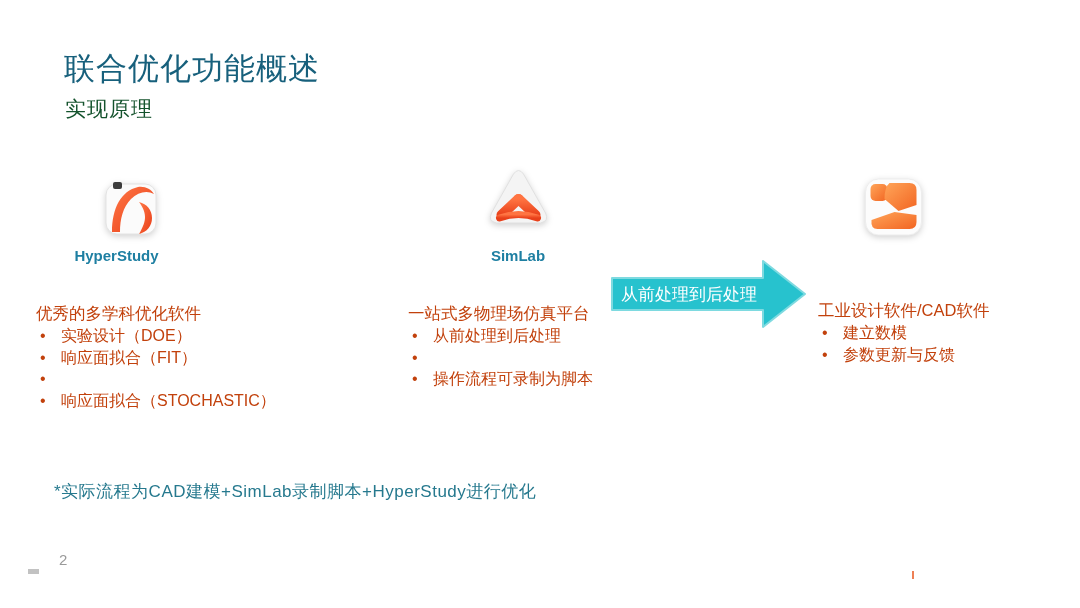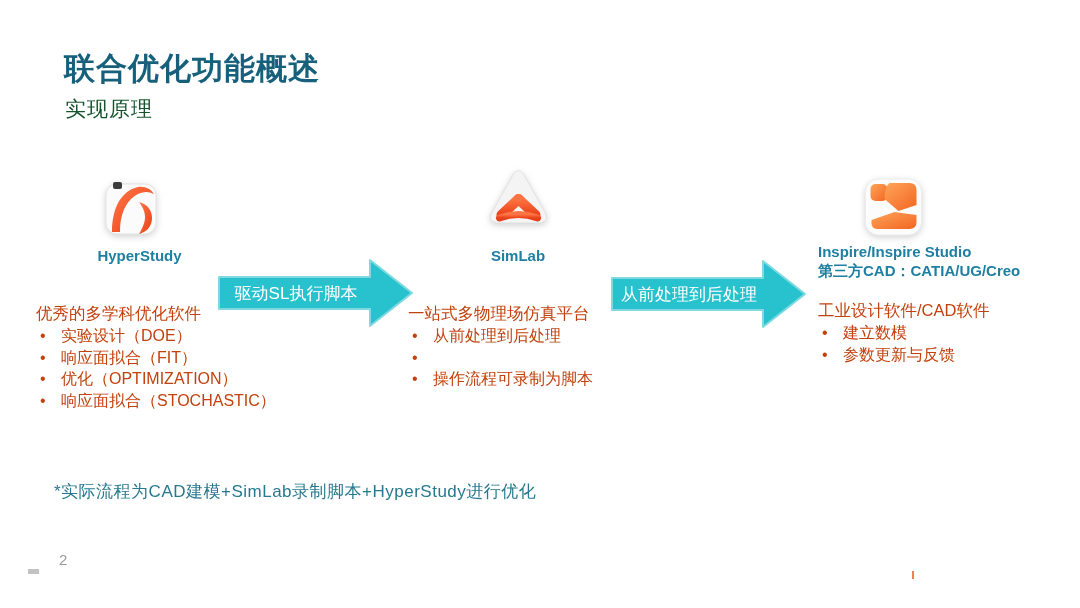--- a/index.html
+++ b/index.html
@@ -2,21 +2,21 @@
 <html><head>
 <meta charset="utf-8">
 <style>
   html,body{margin:0;padding:0;background:#ffffff;}
   .slide{
     position:relative;width:1080px;height:608px;background:#ffffff;overflow:hidden;
     font-family:"Liberation Sans","DejaVu Sans",sans-serif;
   }
   .abs{position:absolute;}
   .page-title{
-    left:64px;top:48px;font-size:31px;font-weight:700;color:#17607C;letter-spacing:1px;
+    left:64px;top:48px;font-size:31px;font-weight:400;color:#17607C;letter-spacing:1px;
   }
   .page-subtitle{
     left:65px;top:95px;font-size:21px;font-weight:400;color:#14532d;letter-spacing:1px;
   }
   .logo{filter:drop-shadow(0 2px 3px rgba(0,0,0,.18));}
   .logo-label{
     font-size:15px;font-weight:700;color:#1E7FA2;text-align:center;
   }
   .inspire-label{
     left:818px;top:242px;font-size:15px;font-weight:700;color:#1E7FA2;line-height:19px;white-space:nowrap;
@@ -55,21 +55,21 @@
       <linearGradient id="hsOr" x1="0" y1="0" x2="1" y2="1">
         <stop offset="0" stop-color="#FF7847"></stop>
           <stop offset="1" stop-color="#E83D17"></stop>
       </linearGradient>
     </defs>
     <rect x="1" y="3" width="50" height="50" rx="11" fill="#fbfbfb" stroke="#e3e3e3"></rect>
     <rect x="8" y="1" width="9" height="7" rx="2" fill="#3c3c3c"></rect>
     <path d="M7,51 C7,27 16,10 33,6 C40,5 46,8 49,13 C42,9 33,11 26,18 C18,26 15,38 15,51 Z" fill="url(#hsOr)"></path>
     <path d="M34,21 C42,23 47,29 47,37 C47,45 42,51 34,53 C38,46 40,41 40,36 C40,30 37,25 34,21 Z" fill="url(#hsOr)"></path>
   </svg>
-  <div class="abs logo-label" style="left:82px;top:247px;width:115px">HyperStudy</div>
+  <div class="abs logo-label" style="left:59px;top:247px;width:115px">HyperStudy</div>
 
   <svg class="abs logo" style="left:487px;top:167px" width="63" height="64" viewBox="0 0 62 64">
     <defs>
       <linearGradient id="slOr" x1="0" y1="0" x2="0" y2="1">
         <stop offset="0" stop-color="#FF7442"></stop>
           <stop offset="1" stop-color="#E8401A"></stop>
       </linearGradient>
     </defs>
     <path d="M26,7 Q31,0 36,7 L58,46 Q62,54 53,56 L9,56 Q0,54 4,46 Z" fill="#f4f4f4" stroke="#e0e0e0"></path>
     <g stroke="url(#slOr)" stroke-width="10" stroke-linecap="round" fill="none">
@@ -86,52 +86,41 @@
       <linearGradient id="inOr" x1="0" y1="0" x2="1" y2="1">
         <stop offset="0" stop-color="#FFA559"></stop>
           <stop offset="1" stop-color="#F26522"></stop>
       </linearGradient>
     </defs>
     <rect x="1" y="4" width="56" height="56" rx="13" fill="#fcfcfc" stroke="#ededed"></rect>
     <rect x="6" y="9" width="17" height="17" rx="5" fill="url(#inOr)"></rect>
     <path d="M25,8 L45,8 Q52,8 52,15 L52,30 L34,36 L20,24 Q20,12 25,8 Z" fill="url(#inOr)"></path>
     <path d="M7,45 L30,37 L52,40 L52,47 Q52,54 45,54 L13,54 Q6,54 7,45 Z" fill="url(#inOr)"></path>
   </svg>
-  <div class="abs inspire-label">
-    <div>Inspire/Inspire Studio</div>
-    <div>第三方CAD：CATIA/UG/Creo</div>
-  </div>
 
-  <div class="abs arrow-wrap" style="left:218px;top:258px">
-    <svg width="196" height="70" viewBox="0 0 196 70">
-      <polygon points="1,19 152,19 152,2 194,35 152,68 152,51 1,51" fill="#27C2CE" stroke="#7EDAE0" stroke-width="2" stroke-linejoin="round"></polygon>
-    </svg>
-    <div class="arrow-label">驱动SL执行脚本</div>
-  </div>
 
   <div class="abs arrow-wrap" style="left:611px;top:259px">
     <svg width="196" height="70" viewBox="0 0 196 70">
       <polygon points="1,19 152,19 152,2 194,35 152,68 152,51 1,51" fill="#27C2CE" stroke="#7EDAE0" stroke-width="2" stroke-linejoin="round"></polygon>
     </svg>
     <div class="arrow-label">从前处理到后处理</div>
   </div>
 
   <div class="abs col-text" style="left:36px;top:302px;width:330px">
     <div class="col-heading">优秀的多学科优化软件</div>
     <div class="bullet-row">
       <span class="bullet-dot">•</span>
       <span>实验设计（DOE）</span>
     </div>
     <div class="bullet-row">
       <span class="bullet-dot">•</span>
       <span>响应面拟合（FIT）</span>
     </div>
     <div class="bullet-row">
       <span class="bullet-dot">•</span>
-      <span>优化（OPTIMIZATION）</span>
     </div>
     <div class="bullet-row">
       <span class="bullet-dot">•</span>
       <span>响应面拟合（STOCHASTIC）</span>
     </div>
   </div>
 
   <div class="abs col-text" style="left:408px;top:302px;width:280px">
     <div class="col-heading">一站式多物理场仿真平台</div>
     <div class="bullet-row">

